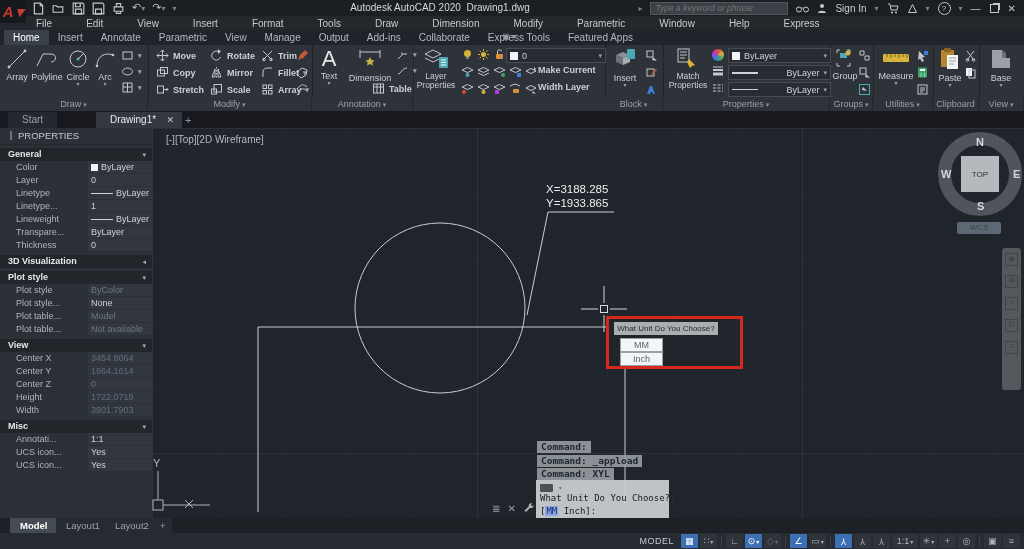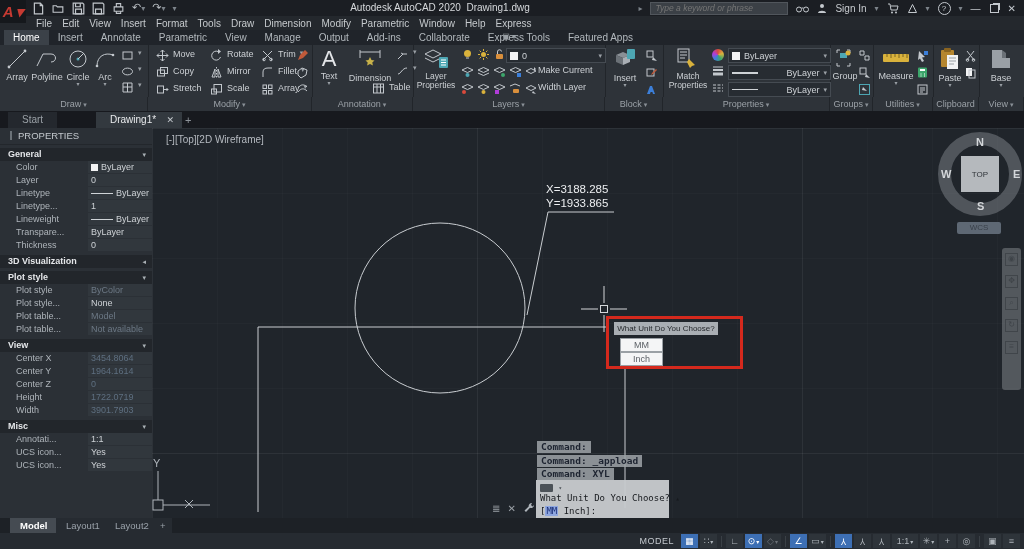--- a/index.html
+++ b/index.html
@@ -16,38 +16,38 @@
   .qat svg{display:block;}
   .undoredo{color:#b9bec3;font-size:11px;line-height:12px;}
   .dim{color:#7c838a;font-size:8px;}
   .wintitle{position:absolute;left:330px;top:2px;width:220px;text-align:center;font-size:10px;color:#d6d9dc;white-space:nowrap;}
   .infocenter{position:absolute;right:8px;top:1px;height:14px;display:flex;gap:8px;align-items:center;font-size:10px;}
   .searchbox{width:128px;height:11px;background:#3b4046;border:1px solid #51565c;color:#8b9197;
              font-size:8.5px;font-style:italic;padding:0 4px;font-family:"Liberation Sans",sans-serif;}
   .winbtns{display:flex;gap:9px;color:#c3c8cd;font-size:10px;align-items:center;}
   .docwinbtns{position:absolute;right:6px;top:17px;display:flex;gap:7px;color:#a9aeb4;font-size:9px;}
   .restore{display:inline-block;width:7px;height:7px;border:1px solid #c3c8cd;box-shadow:2px -2px 0 -1px #c3c8cd;}
-  .menubar .mitems{position:absolute;left:36px;top:0;height:14px;display:flex;gap:10px;align-items:center;font-size:10px;color:#c6cacd;}
+  .menubar .mitems{position:absolute;left:36px;top:0;height:14px;display:flex;gap:34px;align-items:center;font-size:10px;color:#c6cacd;}
   .mitems span{cursor:default;}
   
   .ribtabs{position:absolute;left:0;top:30px;width:1024px;height:15px;background:#20242a;}
   .ribtabs .titems{position:absolute;left:4px;top:0;height:15px;display:flex;align-items:center;font-size:10px;color:#b2b8bd;}
   .titems span{padding:1px 9px;height:13px;line-height:13px;}
   .titems .active{background:#3b4148;color:#fff;}
   
   .ribbon{position:absolute;left:0;top:45px;width:1024px;height:66px;background:#2e3339;}
   .panel{position:absolute;top:0;height:52px;border-right:1px solid #21252a;}
   .plabel{position:absolute;top:52px;left:0;right:0;height:14px;line-height:14px;text-align:center;
           font-size:9px;color:#9ba1a7;background:#2e3339;border-right:1px solid #21252a;}
   .plabel::after{content:" ▾";font-size:7px;color:#8a9096;}
   .plabel.noarrow::after{content:"";}
   .bigbtn{position:absolute;text-align:center;font-size:9px;color:#ccd0d4;}
   .bigbtn .blab{margin-top:1px;line-height:9px;}
   .bigbtn .dar{font-size:6px;color:#9aa0a6;line-height:5px;}
-  .hbtn{position:absolute;display:flex;gap:4px;font-size:9px;color:#ccd0d4;white-space:nowrap;}
+  .hbtn{position:absolute;display:flex;align-items:center;gap:4px;font-size:9px;color:#ccd0d4;white-space:nowrap;font-weight:bold;}
   .mini{width:13px;height:13px;}
   .dd{position:absolute;height:13px;background:#272c32;border:1px solid #454b52;display:flex;align-items:center;
       font-size:9px;color:#ced2d6;padding:0 3px;gap:4px;}
   .dd .fill{flex:1;}
   .dd .dar{font-size:7px;color:#9aa0a6;}
   .swatch{width:8px;height:8px;background:#f2f3f4;display:inline-block;}
   .lw{display:inline-block;width:26px;height:0;border-top:2px solid #cfd3d7;}
   .lt{display:inline-block;width:26px;height:0;border-top:1px solid #cfd3d7;}
   .dar2{font-size:7px;color:#9aa0a6;}
   
@@ -487,21 +487,20 @@
             <path class="icog" d="M1 4l5-2 5 2"></path>
           </svg>
         <svg class="mini" viewBox="0 0 13 13">
             <path class="icog" d="M1 6l5-2.5L11 6 6 8.5z"></path>
             <path class="icof" d="M8 9l3 3-4-1z"></path>
           </svg>
       </div>
       <div class="hbtn" style="left:125px;top:37px;">
           <span>Width Layer</span>
         </div>
-      <div class="plabel">Layers</div>
     </div>
 
     <div class="panel" style="left:605px;width:58px;">
       <div class="bigbtn" style="left:4px;top:2px;width:32px;">
         <svg width="24" height="24" viewBox="0 0 24 24">
             <path fill="#8a9096" d="M3 8l7-3 7 3-7 3z"></path>
             <path fill="#6b7177" d="M3 8v7l7 3v-7z"></path>
             <path fill="#a9aeb4" d="M17 8v7l-7 3v-7z"></path>
             <rect fill="#4da6b3" x="14" y="2" width="8" height="10" rx="1"></rect>
           </svg>

